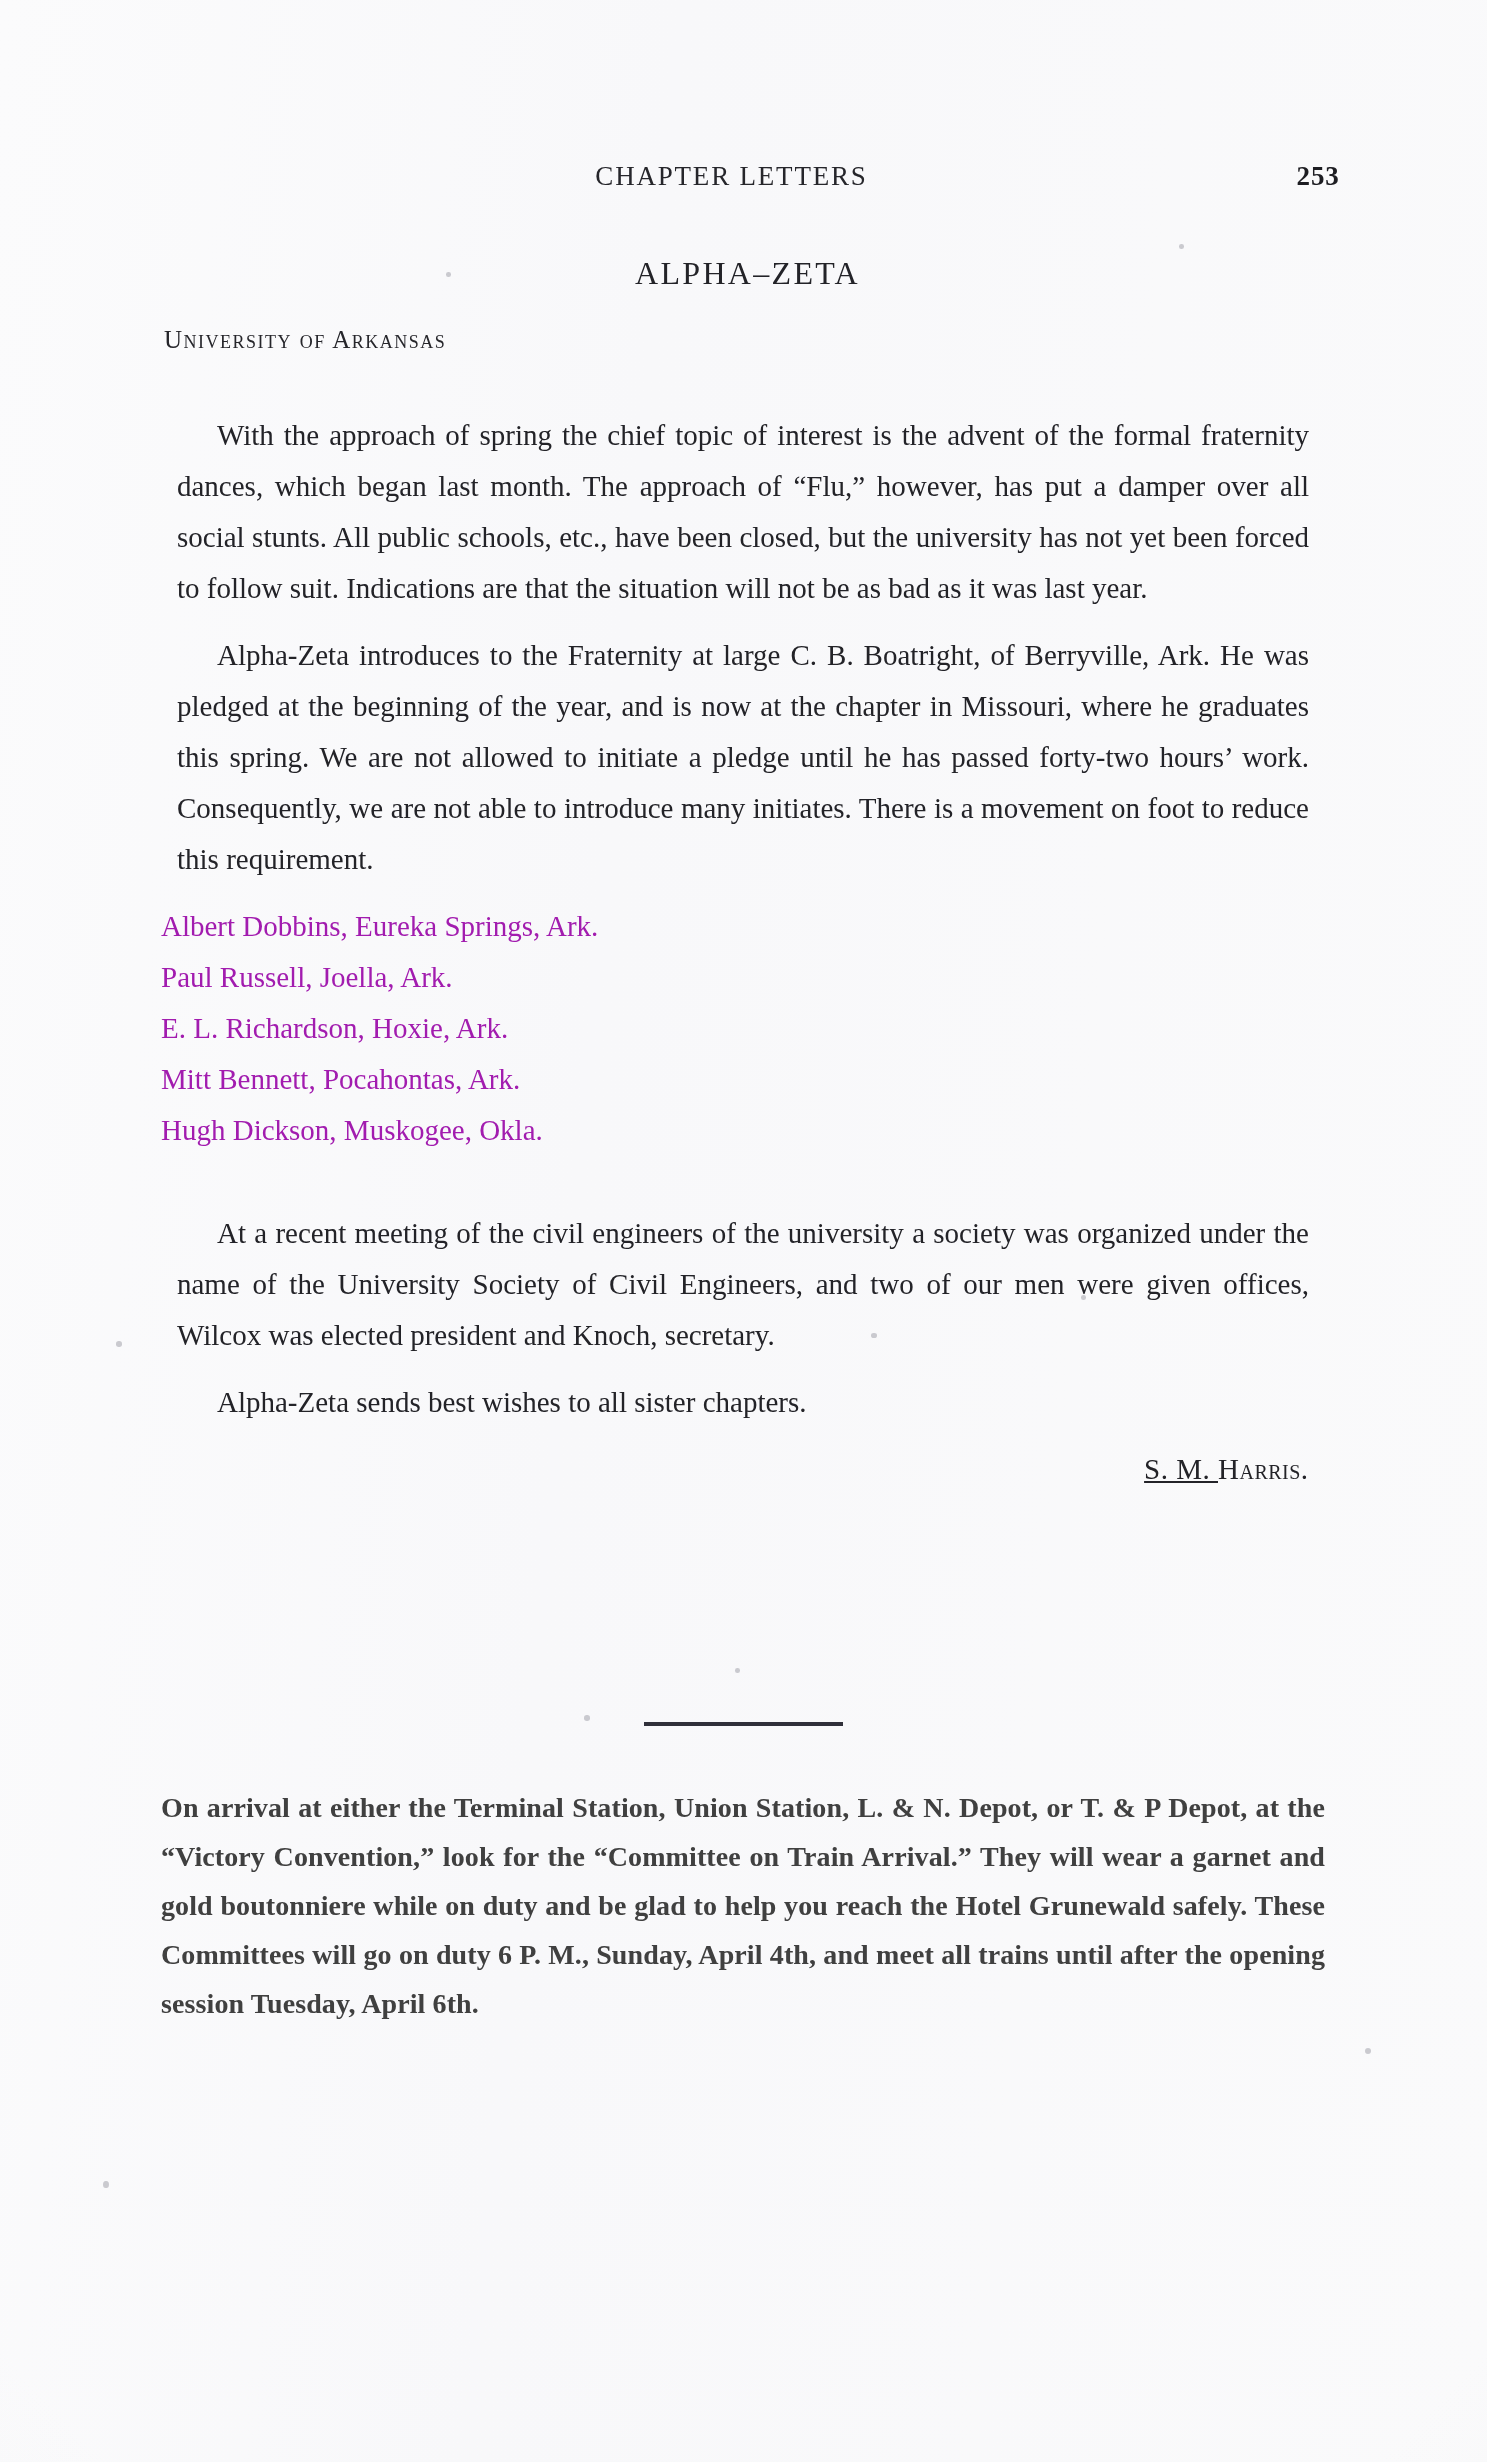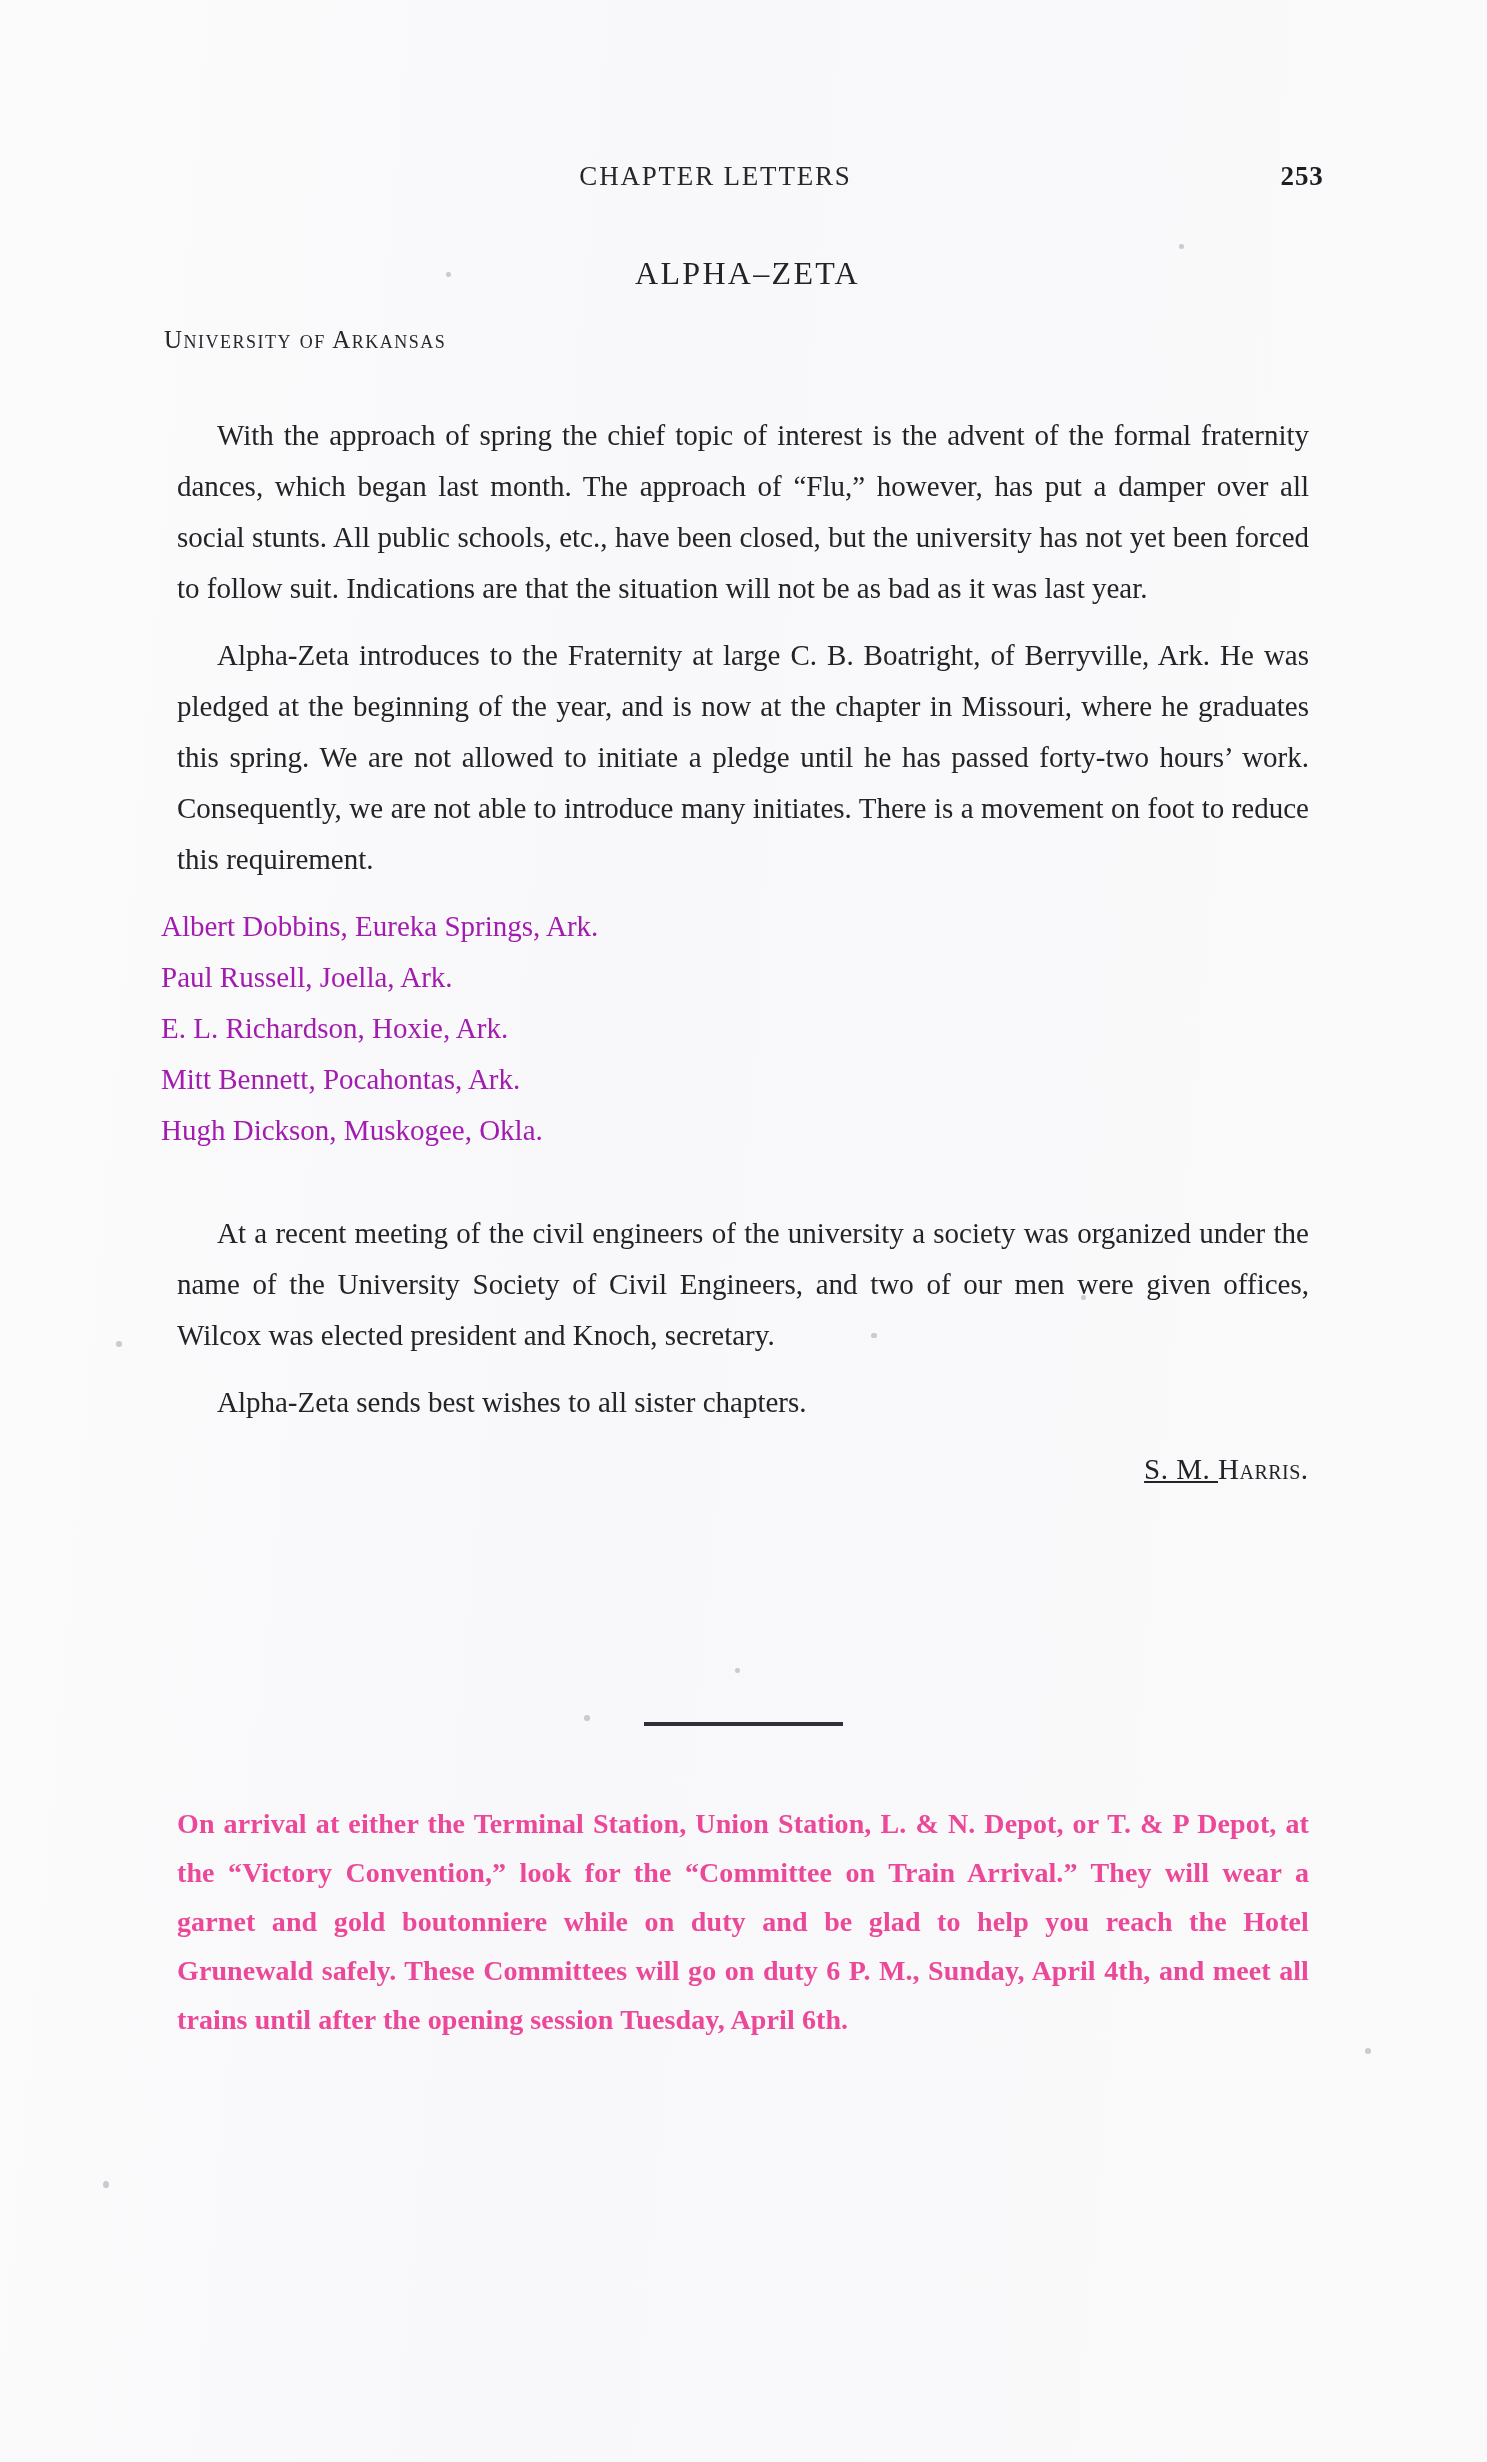--- a/index.html
+++ b/index.html
@@ -29,21 +29,21 @@
     position: absolute;
     left: 0;
     top: 0;
     width: 1487px;
     height: 2462px;
   }
 
   
   .running-head {
     position: absolute;
-    left: 164px;
+    left: 180px;
     top: 161px;
     width: 1167px;
     height: 36px;
   }
   .running-head-title {
     position: absolute;
     left: 0;
     right: 0;
     text-align: center;
     font-size: 27px;
@@ -151,28 +151,28 @@
   }
 
   
   .notice {
     position: absolute;
     left: 161px;
     top: 1783px;
     width: 1164px;
   }
   .notice p {
-    margin: 16px;
+    margin: 0;
     font-size: 28px;
     line-height: 49px;
     font-weight: bold;
     text-align: justify;
     text-align-last: left;
     letter-spacing: 0.1px;
-    color: #ec4899;
+    color: #404040;
   }
 
   
   .speck {
     position: absolute;
     background: #b9b9c0;
     border-radius: 50%;
     opacity: 0.75;
   }
 </style>

